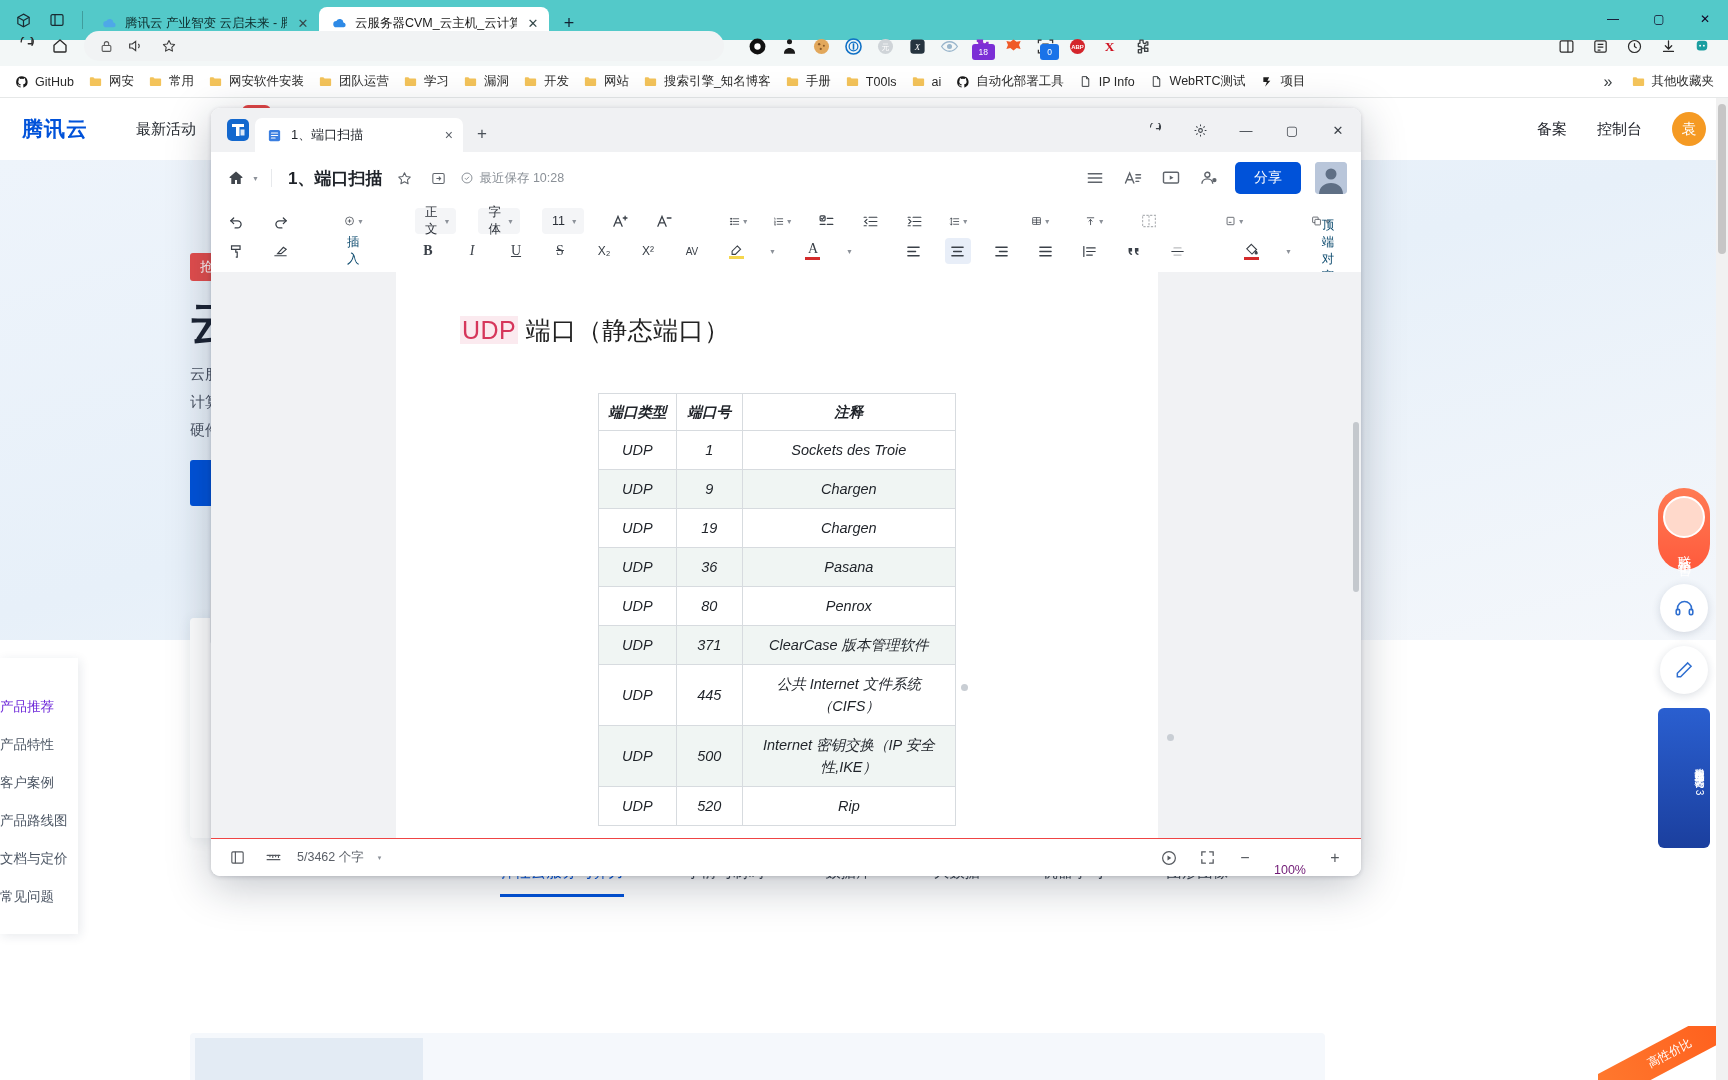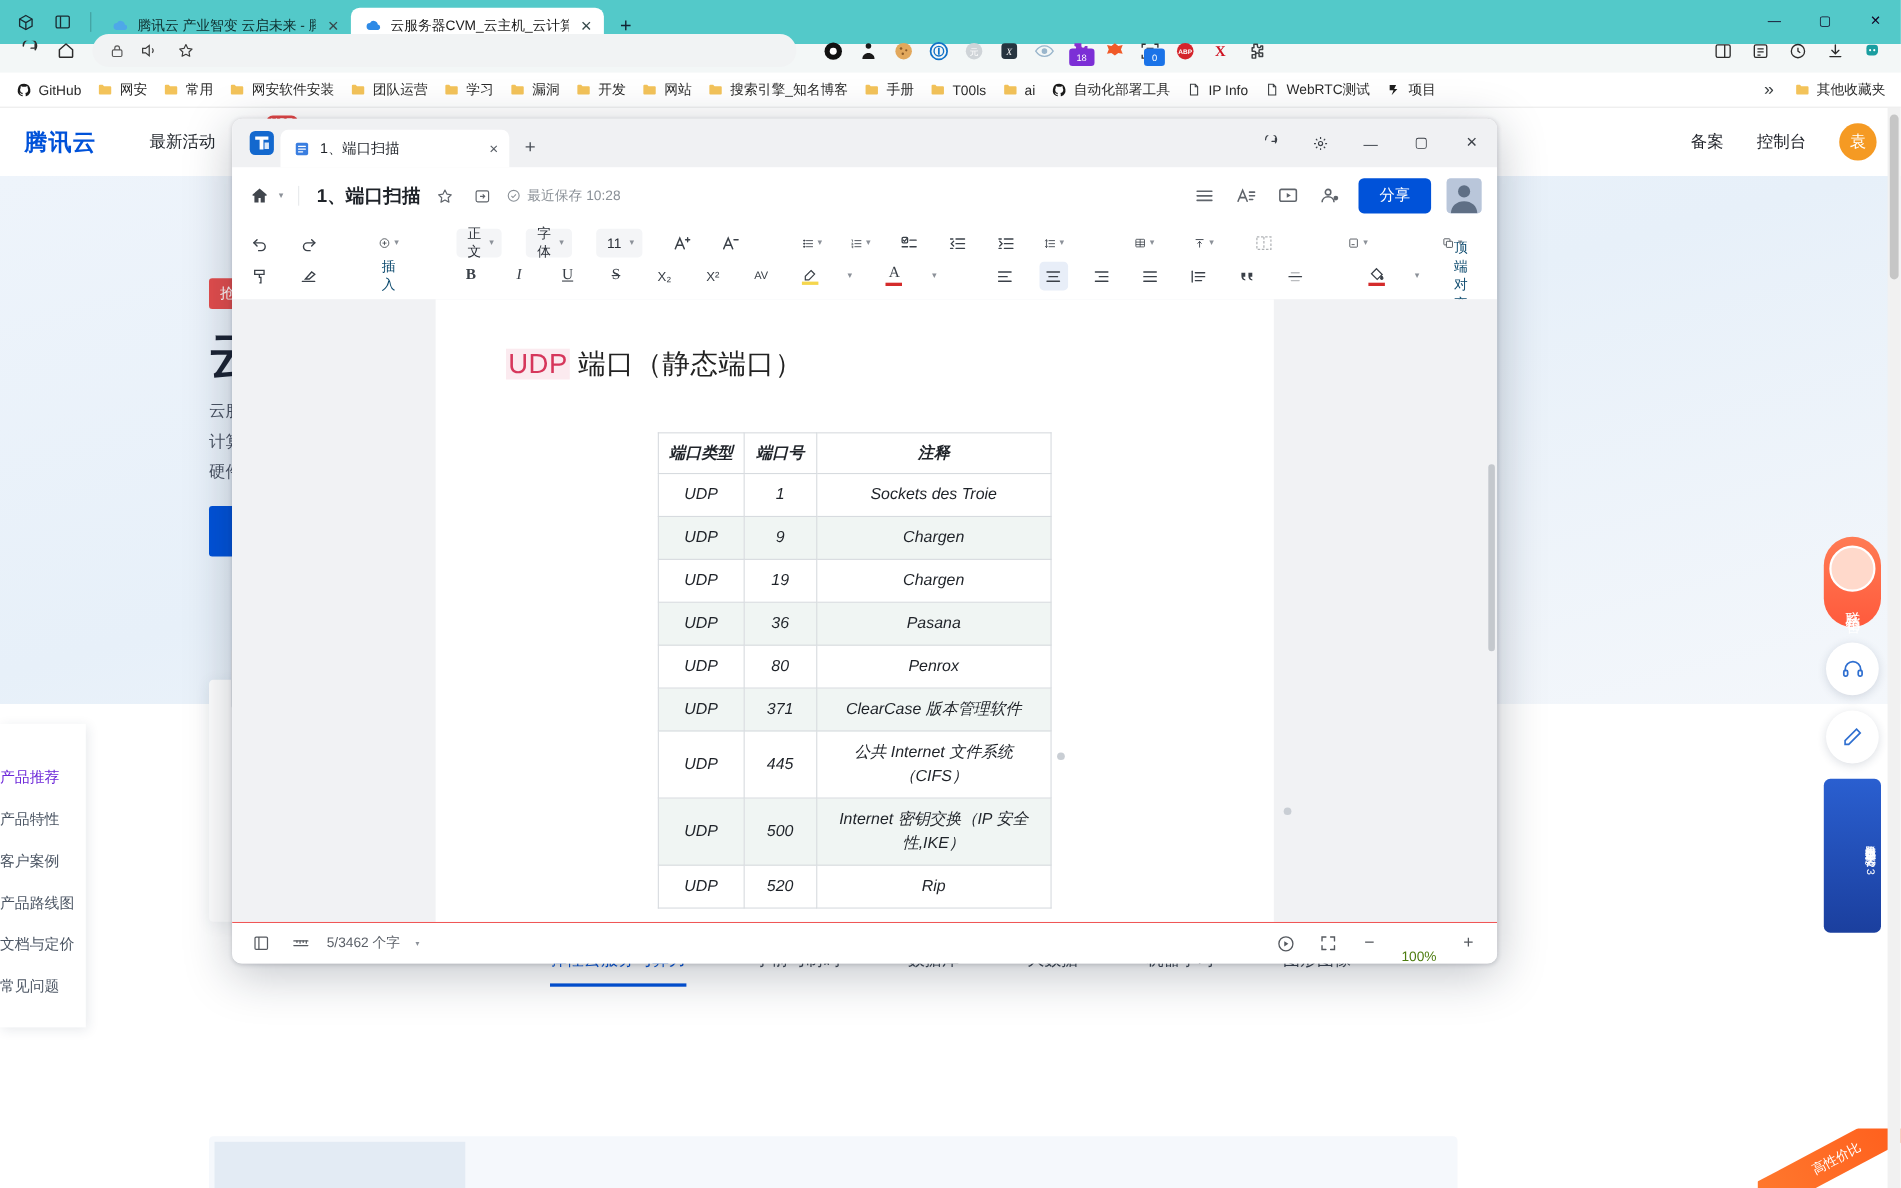--- a/index.html
+++ b/index.html
@@ -255,21 +255,21 @@
   .paper-dot { position: absolute; right: -16px; width: 7px; height: 7px; border-radius: 50%; background: #c9ced4; }
   .dw-scroll { position: absolute; right: 0; top: 0; width: 10px; height: 100%; }
   .dw-scroll i { position: absolute; right: 2px; top: 150px; width: 6px; height: 170px; background: #c4c8cd; border-radius: 3px; display:block;}
 
   .dw-status {
     height: 38px; background: #fff; border-top: 1px solid #ef4444;
     display: flex; align-items: center; padding: 0 14px; gap: 12px; font-size: 12.5px; color: #5b6068;
   }
   .st-ico { width: 24px; height: 24px; display:flex; align-items:center; justify-content:center; color:#55595f; }
   .dw-status-right { margin-left: auto; display: flex; align-items: center; gap: 14px; }
-  .zoomlvl { font-size: 12.5px; color: #4d7c0f; min-width: 38px; text-align: center; margin-top: 24px; }
+  .zoomlvl { font-size: 12.5px; color: #701a75; min-width: 38px; text-align: center; margin-top: 24px; }
 
   svg { display: block; }
 </style>
 </head>
 <body>
 
 <div id="browser">
 
   <div class="tabstrip">
     <div class="tabstrip-left">

